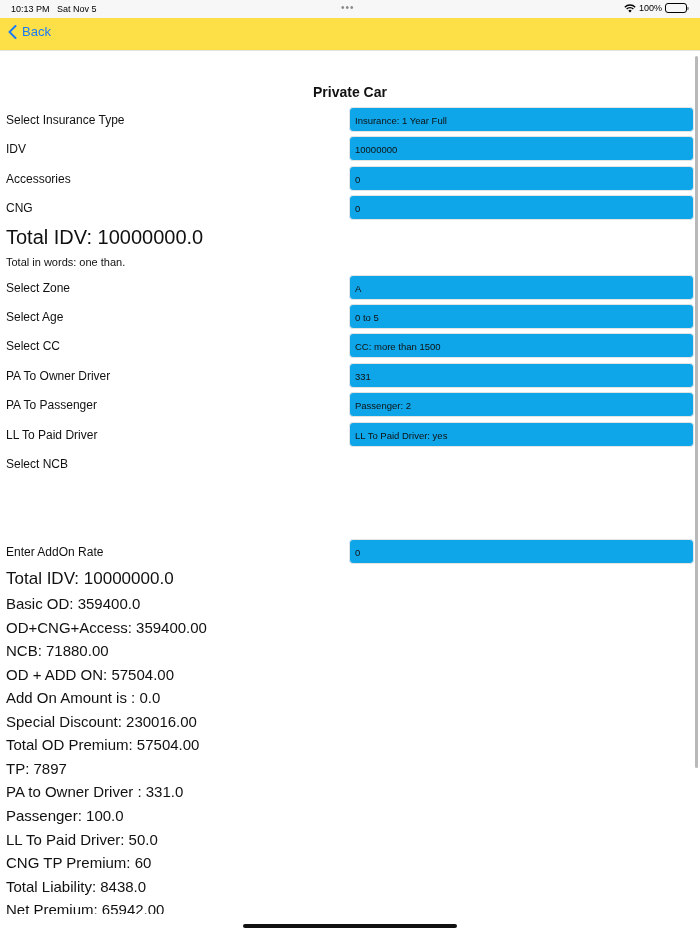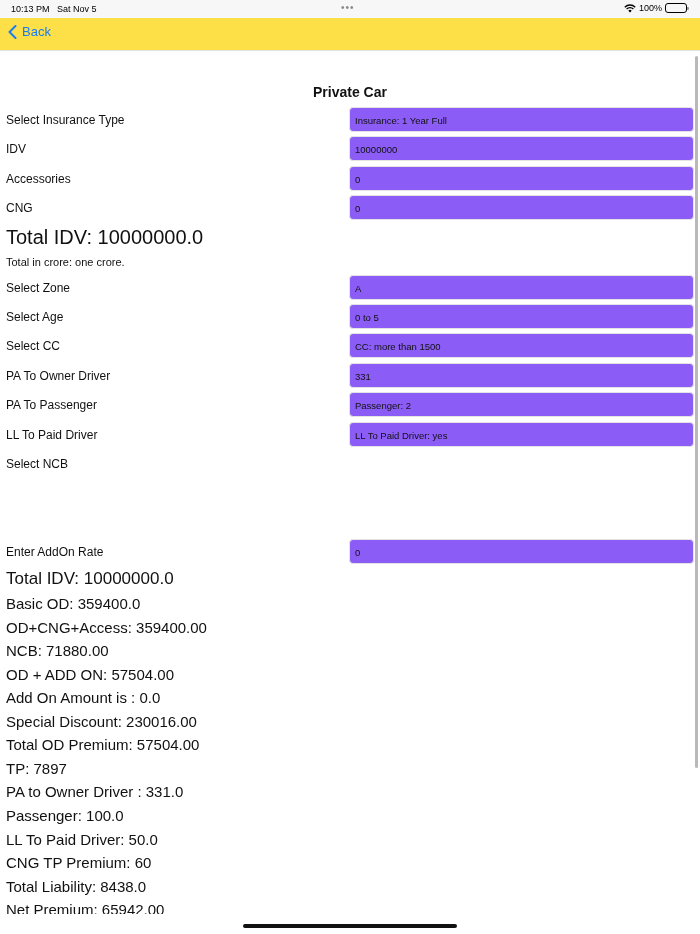--- a/index.html
+++ b/index.html
@@ -15,21 +15,21 @@
   .battery-fill { width: 100%; height: 100%; background: #000; border-radius: 1px; }
 
   .nav-bar { position: absolute; top: 18px; left: 0; width: 700px; height: 33px; background: #fde047; border-bottom: 1px solid #e3e3e3; }
   .back-button { position: absolute; left: 8px; top: 6px; display: flex; align-items: center; gap: 5px; color: #1a7cf5; font-size: 13px; cursor: pointer; }
 
   .scroll-area { position: absolute; top: 52px; left: 0; width: 700px; height: 862px; overflow: hidden; }
   .page-title { position: absolute; top: 32px; left: 0; width: 700px; text-align: center; font-size: 14px; font-weight: bold; color: #111; }
 
   .form-row { position: absolute; left: 0; width: 700px; height: 25px; }
   .form-label { position: absolute; left: 6px; top: 6px; font-size: 12px; color: #111; }
-  .form-input { position: absolute; left: 349px; top: 0; width: 345px; height: 25px; border: 1px solid #e4e4e4; border-radius: 4px; background: #8b5cf6; font-size: 9.5px; color: #111; padding: 7px 0 0 5px; }
+  .form-input { position: absolute; left: 349px; top: 0; width: 345px; height: 25px; border: 1px solid #e4e4e4; border-radius: 4px; background: #0ea5e9; font-size: 9.5px; color: #111; padding: 7px 0 0 5px; }
 
   .total-big { position: absolute; left: 6px; font-size: 20px; color: #111; }
   .total-words { position: absolute; left: 6px; font-size: 11px; color: #111; }
 
   .result-line { position: absolute; left: 6px; font-size: 15px; color: #111; white-space: nowrap; }
   .result-line.big { font-size: 17px; }
 
   .scrollbar { position: absolute; right: 2px; top: 56px; width: 3px; height: 712px; background: #b9b9b9; border-radius: 2px; }
   .home-indicator { position: absolute; left: 243px; top: 924px; width: 214px; height: 4px; background: #111; border-radius: 3px; }
 </style>
@@ -73,21 +73,21 @@
   <div class="form-row" style="top:114px">
     <span class="form-label">Accessories</span>
     <div class="form-input">0</div>
   </div>
   <div class="form-row" style="top:143px">
     <span class="form-label">CNG</span>
     <div class="form-input">0</div>
   </div>
 
   <div class="total-big" style="top:174px">Total IDV: 10000000.0</div>
-  <div class="total-words" style="top:204px">Total in crore: one crore.</div>
+  <div class="total-words" style="top:204px">Total in words: one than.</div>
 
   <div class="form-row" style="top:223px">
     <span class="form-label">Select Zone</span>
     <div class="form-input">A</div>
   </div>
   <div class="form-row" style="top:252px">
     <span class="form-label">Select Age</span>
     <div class="form-input">0 to 5</div>
   </div>
   <div class="form-row" style="top:281px">

